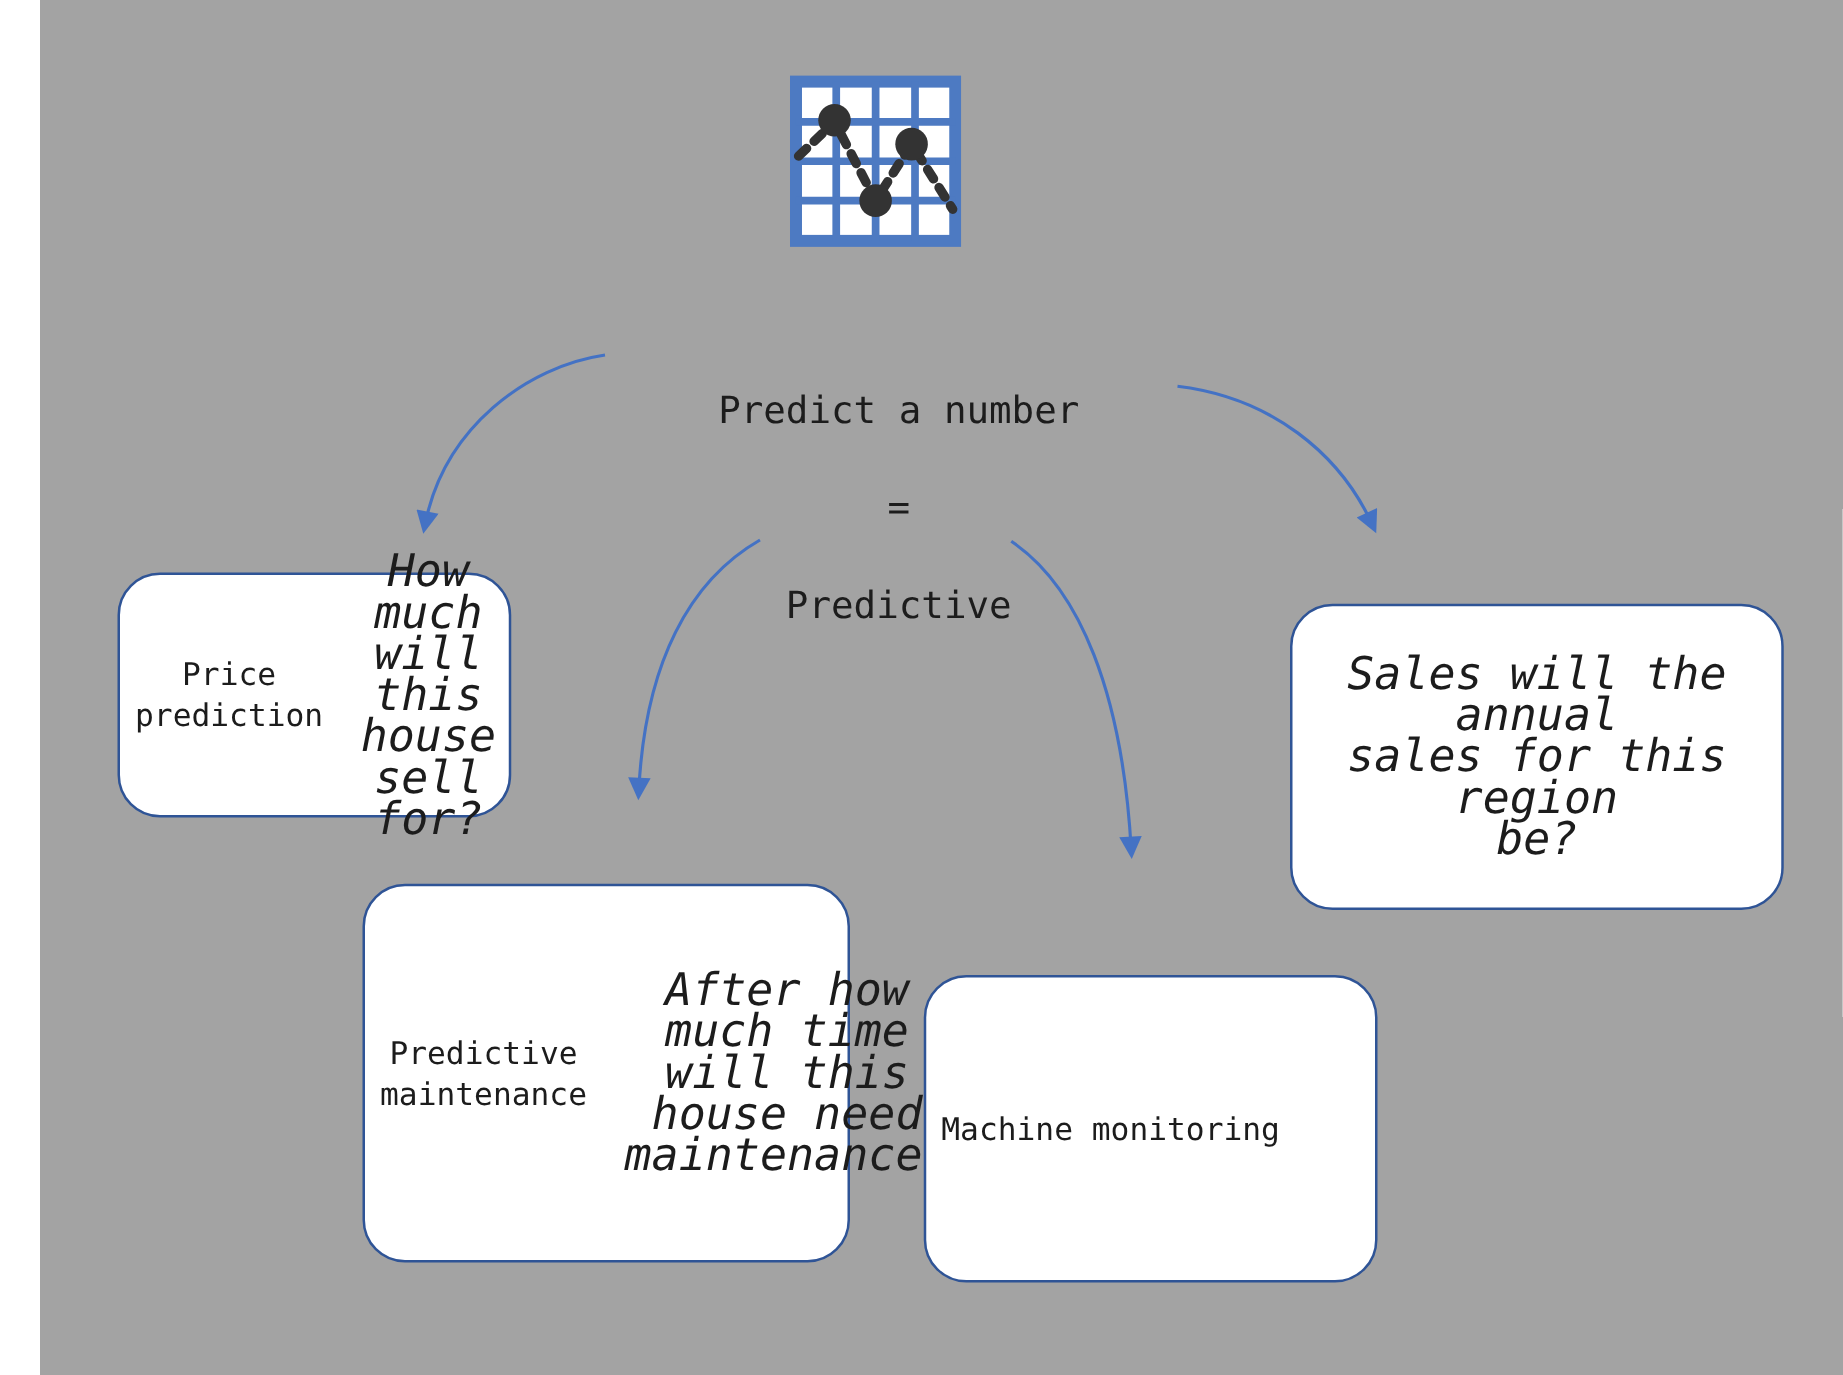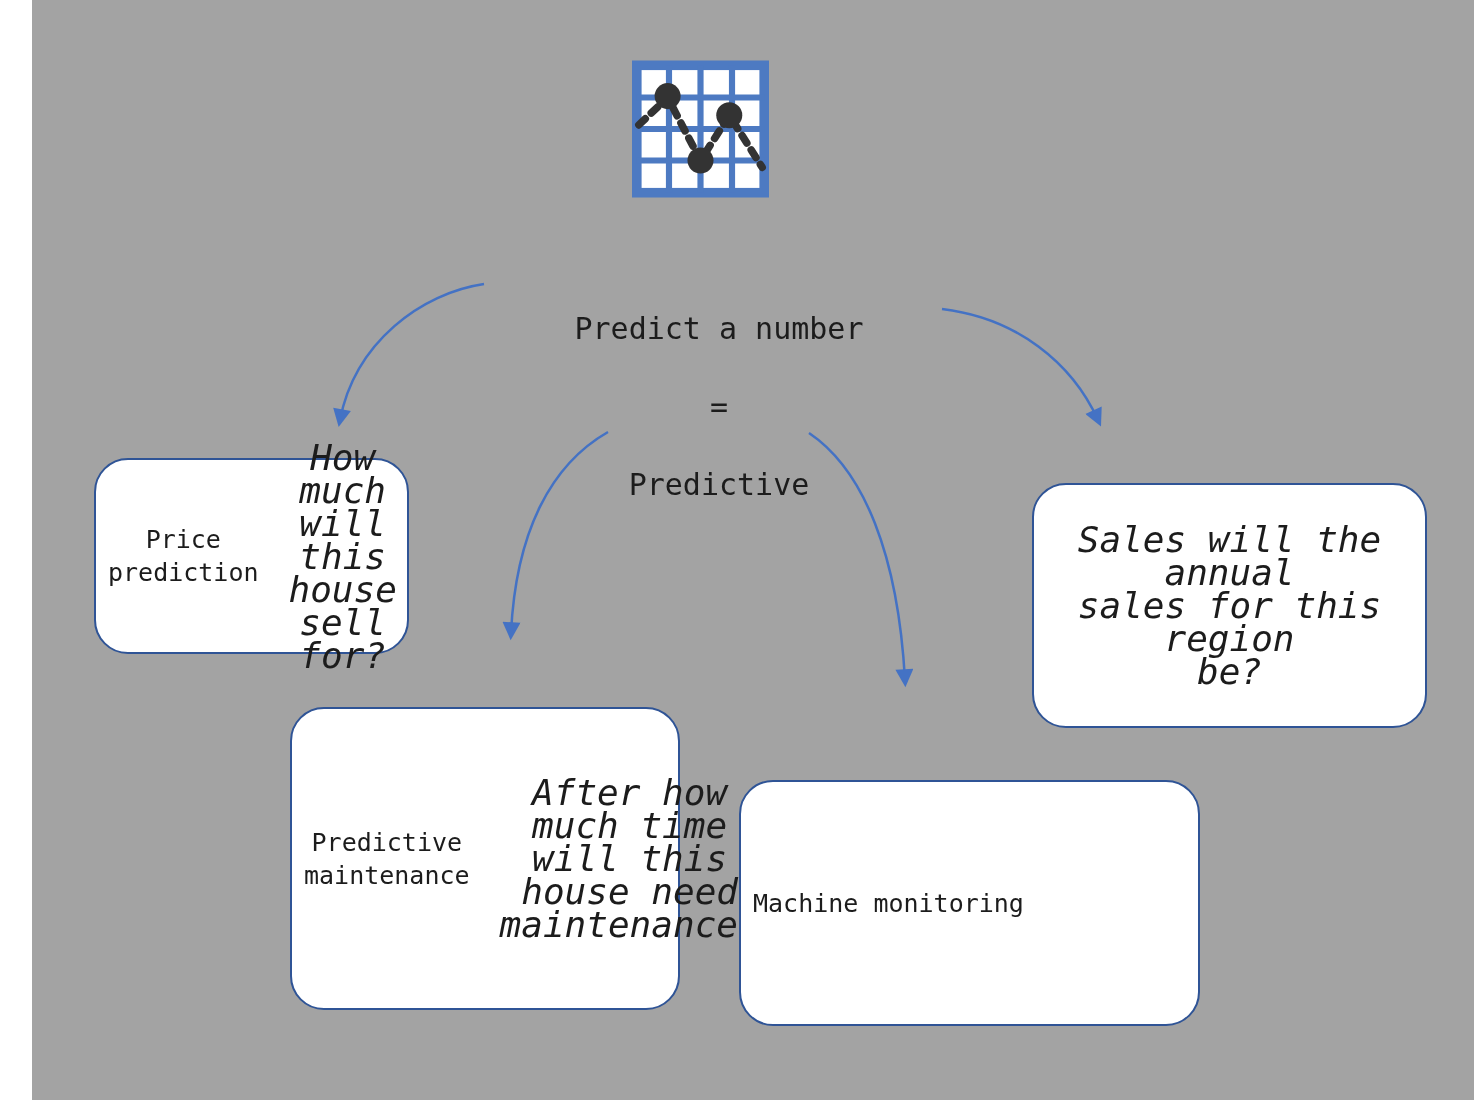--- a/index.html
+++ b/index.html
@@ -58,21 +58,21 @@
     white-space: pre-line;
   }
   .box-question {
     font-style: italic;
     font-size: 36px;
     line-height: 33px;
     white-space: pre-line;
   }
   .box-price       { left: 62px;   top: 458px; width: 315px; height: 196px; }
   .box-maintenance { left: 258px;  top: 707px; width: 390px; height: 303px; }
-  .box-machine     { left: 707px;  top: 780px; width: 461px; height: 246px; }
+  .box-machine     { left: 707px;  top: 780px; width: 363px; height: 246px; }
   .box-sales       { left: 1000px; top: 483px; width: 395px; height: 245px; }
 </style>
 </head>
 <body>
 
 <div class="canvas">
 
   <svg class="arrows-layer" viewBox="0 0 1474 1100" xmlns="http://www.w3.org/2000/svg">
     <defs>
       <marker id="arrowhead" viewBox="0 0 10 10" refX="6" refY="5" markerUnits="userSpaceOnUse" markerWidth="20" markerHeight="18" orient="auto">

